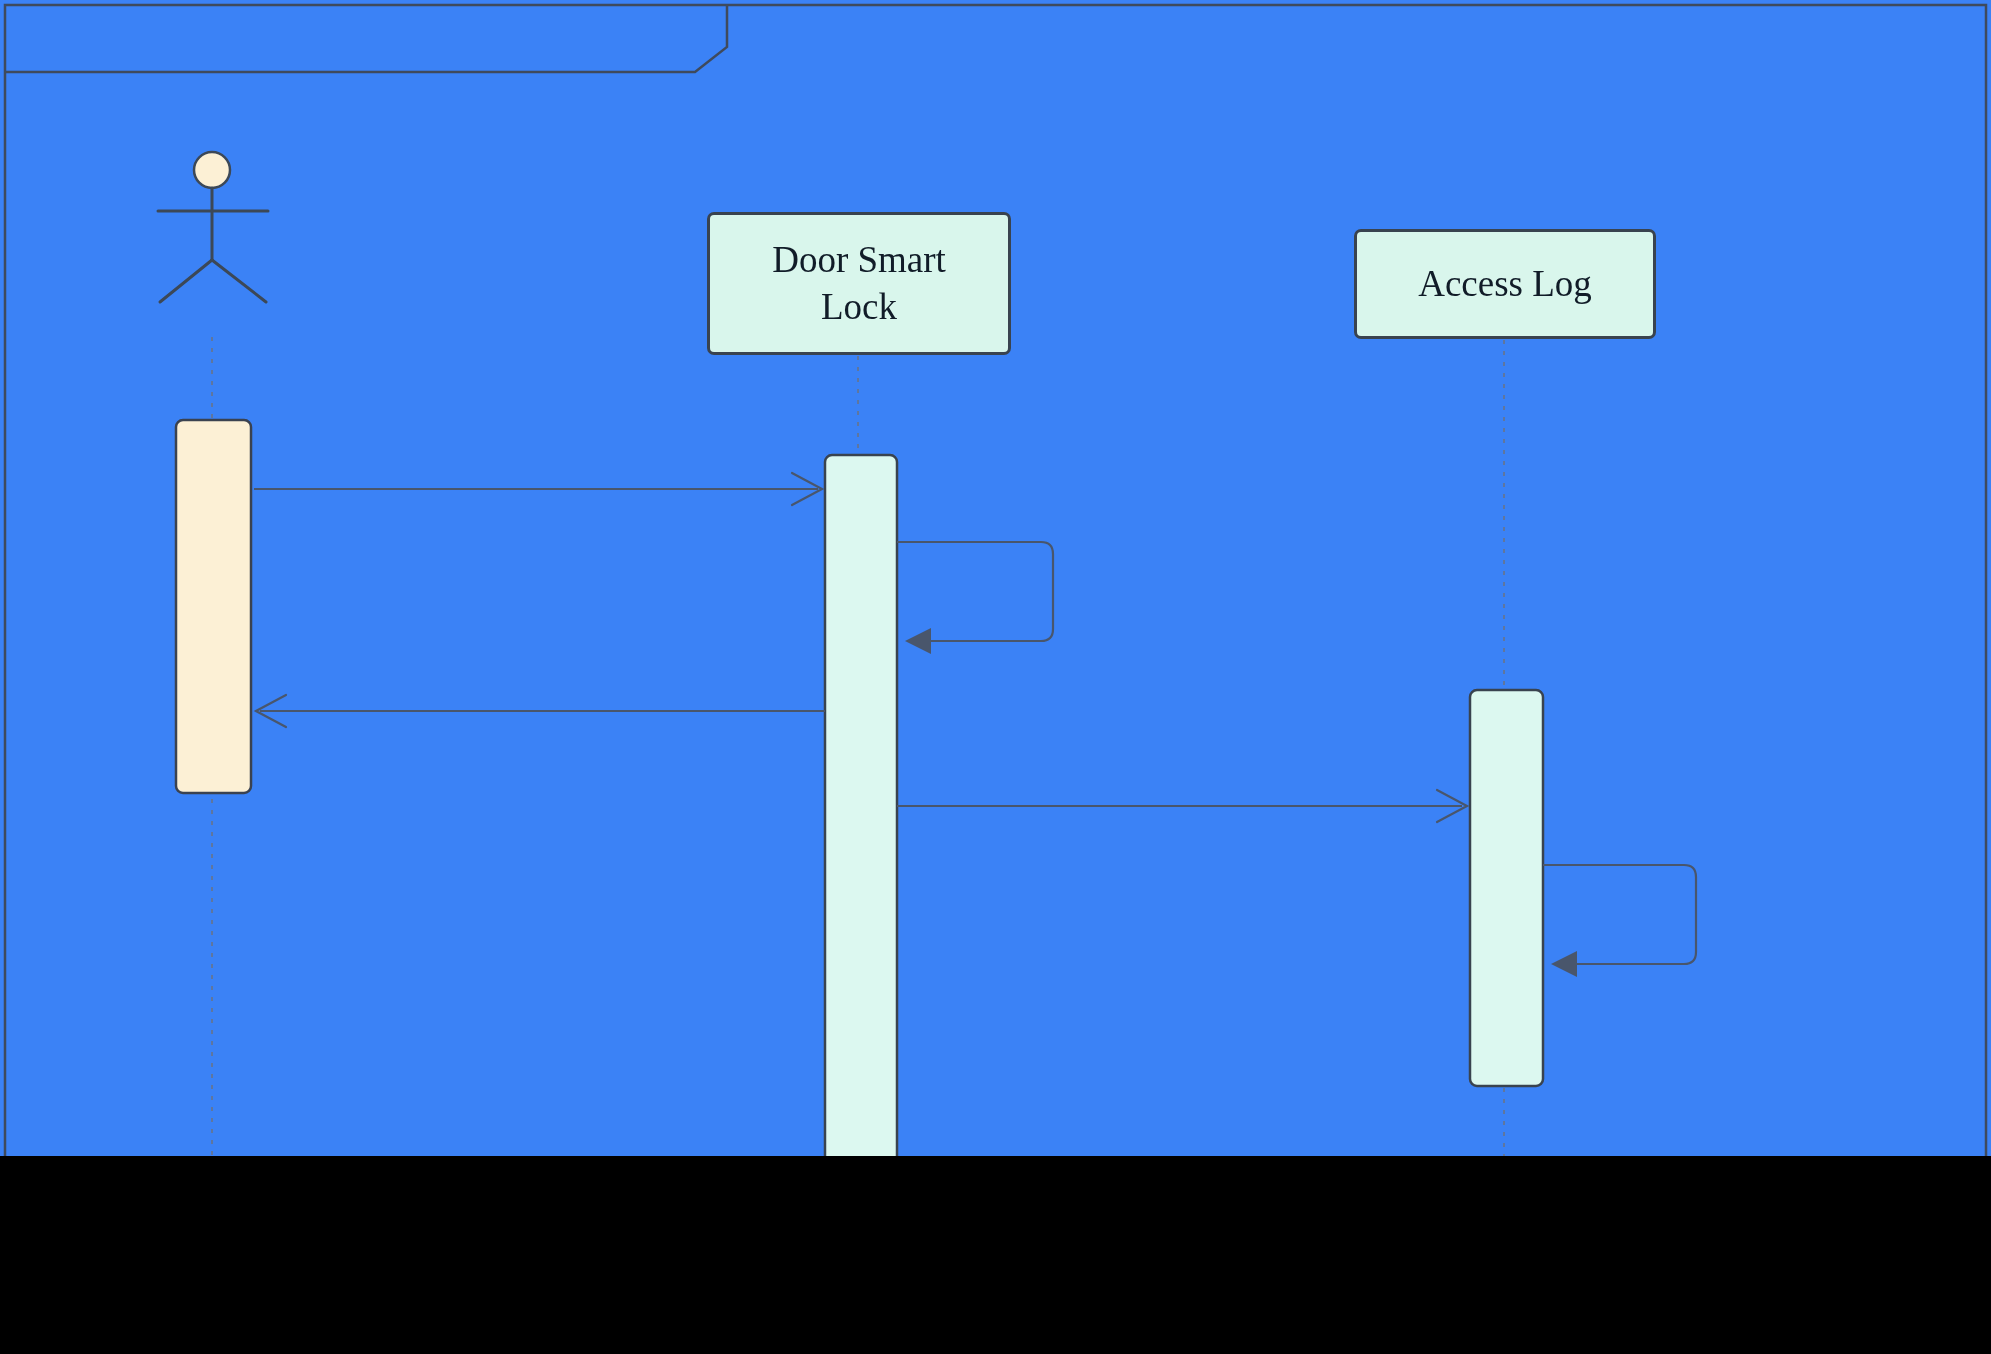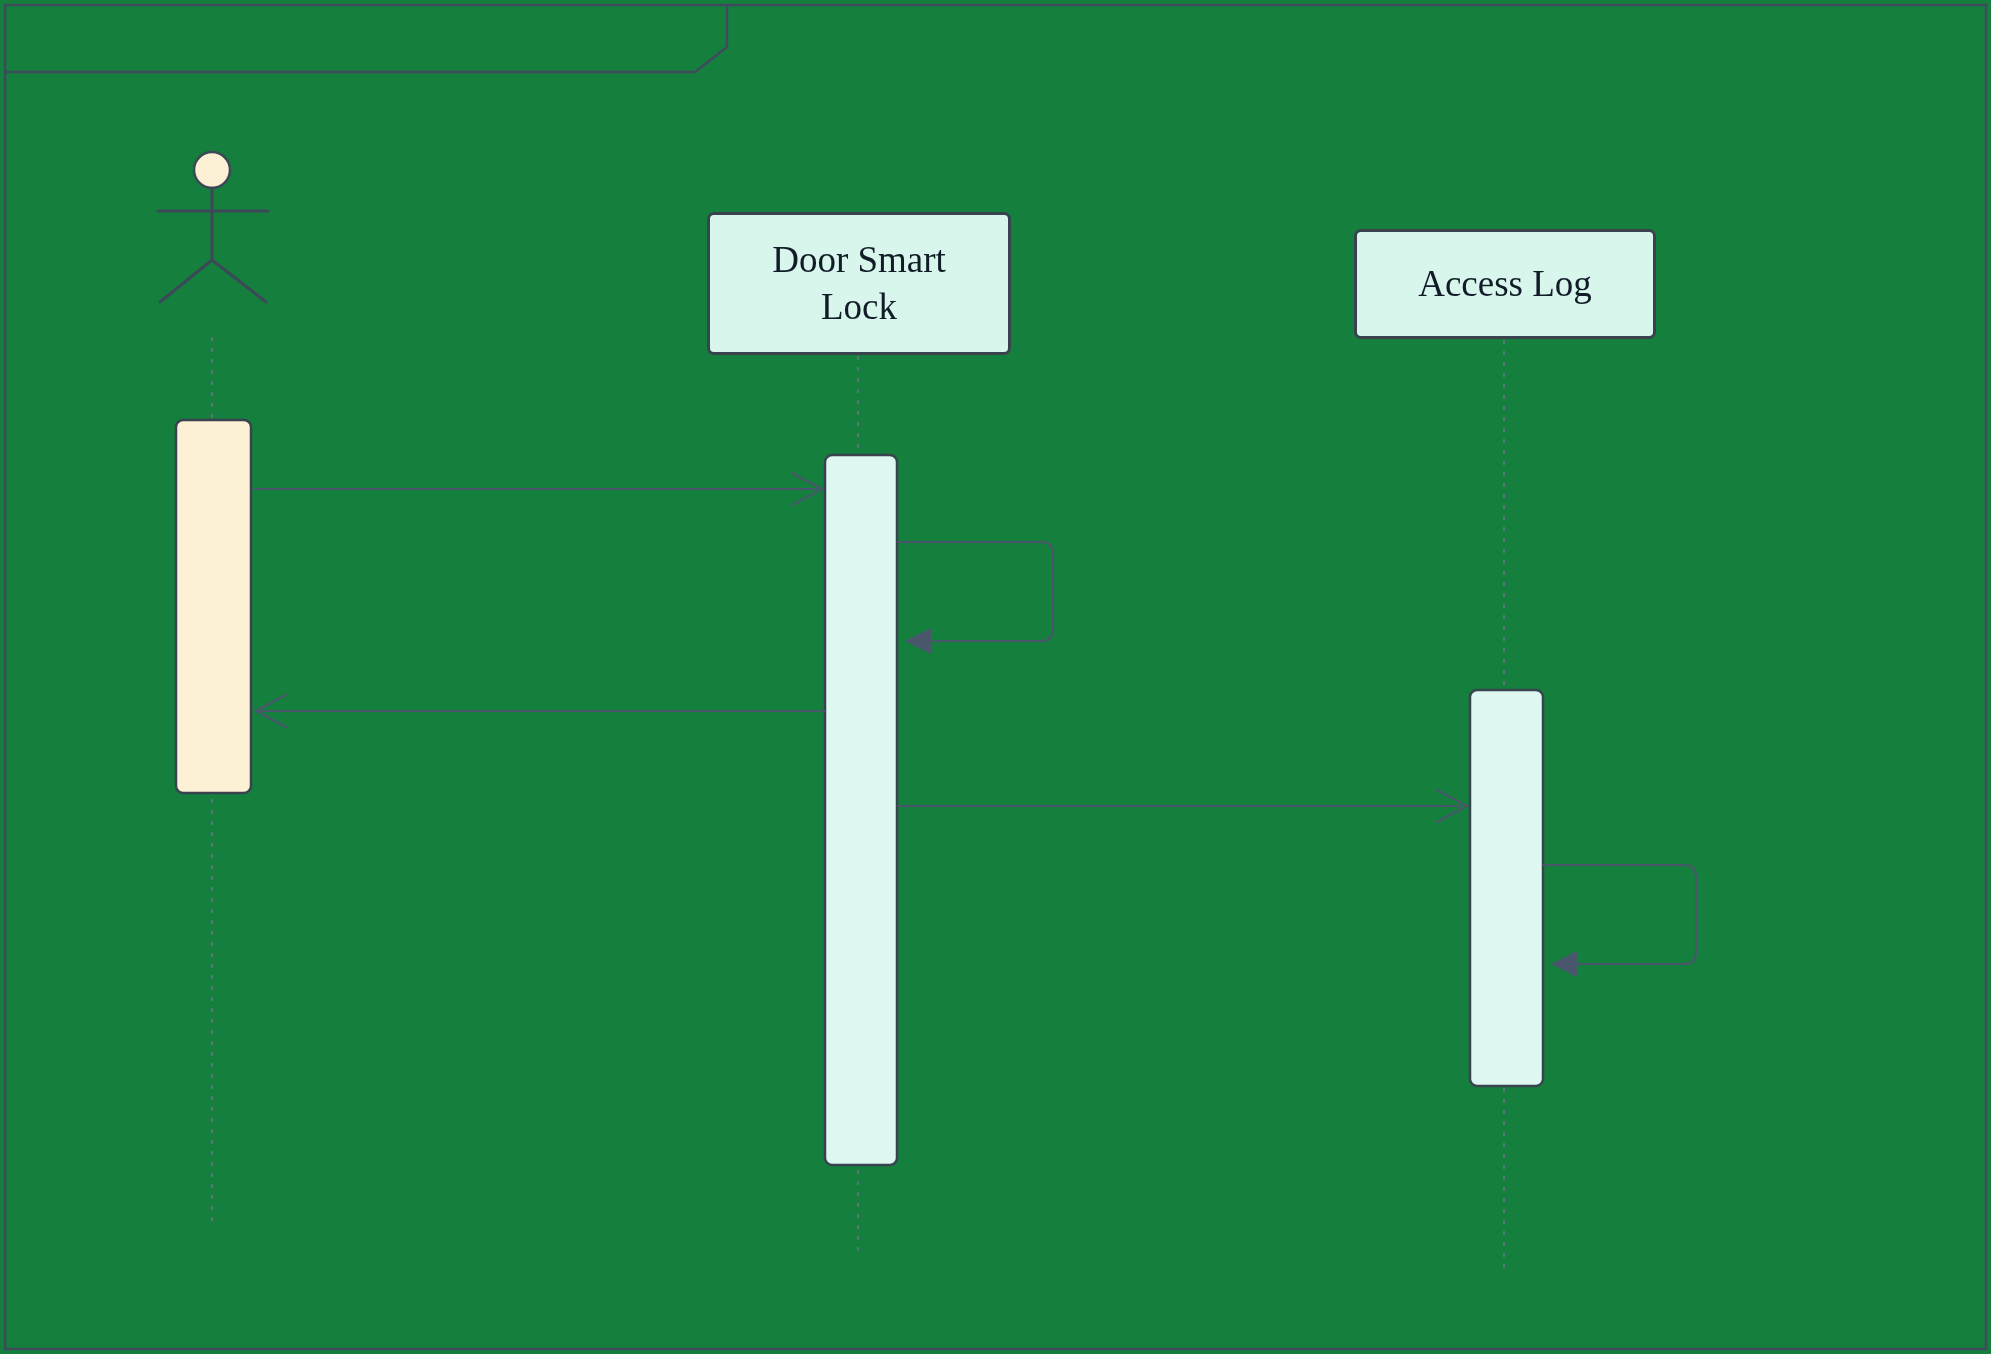--- a/index.html
+++ b/index.html
@@ -4,22 +4,22 @@
 <style>
   
   html, body {
     margin: 0;
     padding: 0;
     background: #000000;
   }
   #canvas {
     position: relative;
     width: 1991px;
-    height: 1354px;
-    background: #15803d;
+    height: 1156px;
+    background: #3b82f6;
     overflow: hidden;
     font-family: "Liberation Serif", serif;
   }
   #diagram-svg {
     position: absolute;
     left: 0;
     top: 0;
   }
   .lifeline {
     stroke: #68748a;

